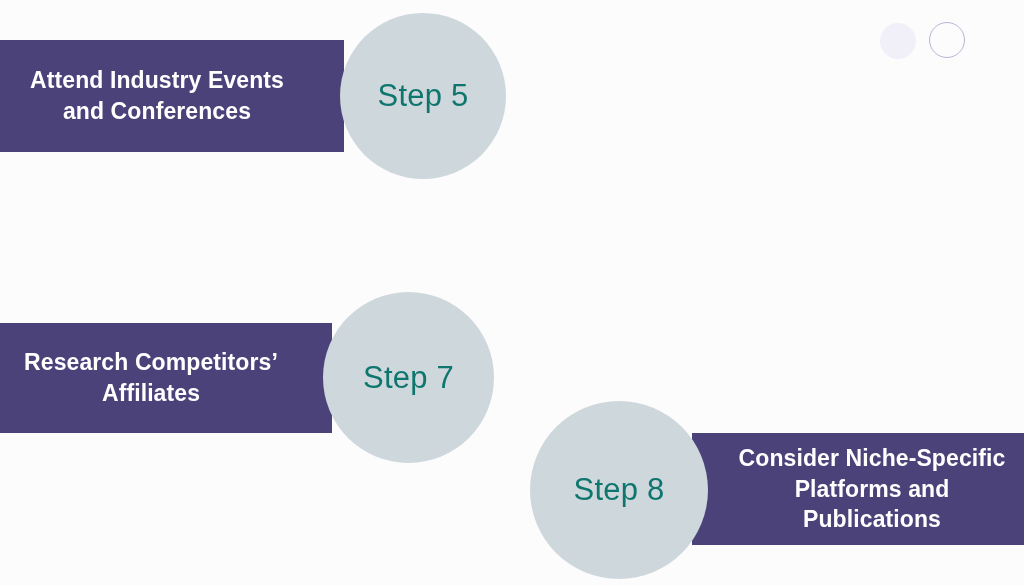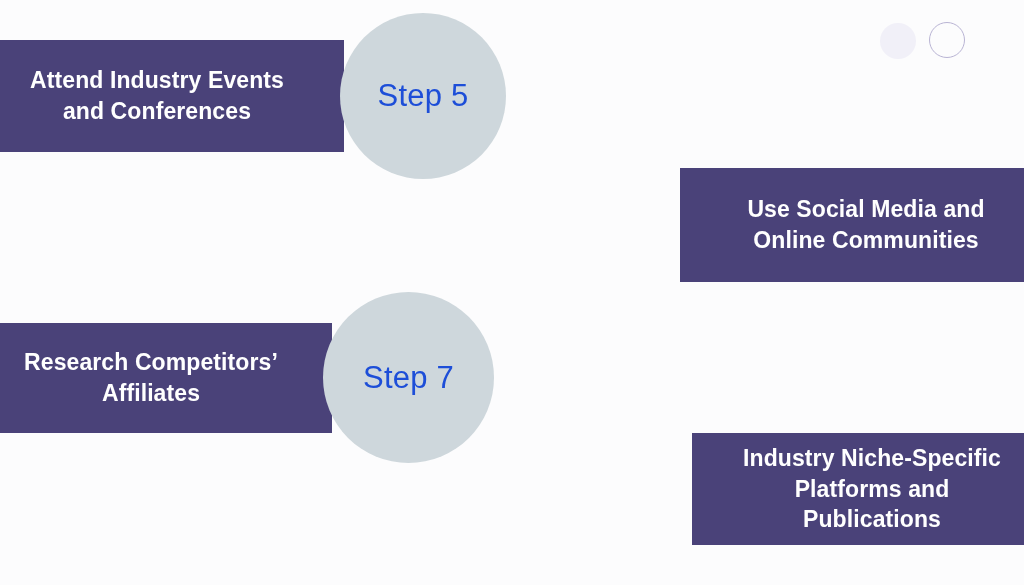--- a/index.html
+++ b/index.html
@@ -82,21 +82,21 @@
   .circle {
     position: absolute;
     border-radius: 50%;
     background: #ced7dc;
     display: flex;
     align-items: center;
     justify-content: center;
     z-index: 2;
   }
   .circle-label {
-    color: #1d4ed8;
+    color: #0f766e;
     font-size: 31px;
     font-weight: 400;
     letter-spacing: 0.2px;
     white-space: nowrap;
   }
 
   #circle-5 { left: 340px; top: 13px;  width: 166px; height: 166px; }
   #circle-6 { left: 523px; top: 138px; width: 173px; height: 173px; }
   #circle-7 { left: 323px; top: 292px; width: 171px; height: 171px; }
   #circle-8 { left: 530px; top: 401px; width: 178px; height: 178px; }
@@ -110,32 +110,31 @@
   <div class="deco-dot-outline"></div>
 
   <div class="bar bar-left" id="bar-5">
     <div class="bar-label">Attend Industry Events
 and Conferences</div>
   </div>
   <div class="circle" id="circle-5">
     <span class="circle-label">Step 5</span>
   </div>
 
-  <div class="bar bar-right" id="bar-6">
-    <div class="bar-label">Use Social Media and
-Online Communities</div>
-  </div>
 
   <div class="bar bar-left" id="bar-7">
     <div class="bar-label">Research Competitors’
 Affiliates</div>
   </div>
   <div class="circle" id="circle-7">
     <span class="circle-label">Step 7</span>
   </div>
 
   <div class="bar bar-right" id="bar-8">
-    <div class="bar-label">Industry Niche-Specific
+    <div class="bar-label">Consider Niche-Specific
 Platforms and
 Publications</div>
+  </div>
+  <div class="circle" id="circle-8">
+    <span class="circle-label">Step 8</span>
   </div>
 
 </div>
 
 </body></html>

